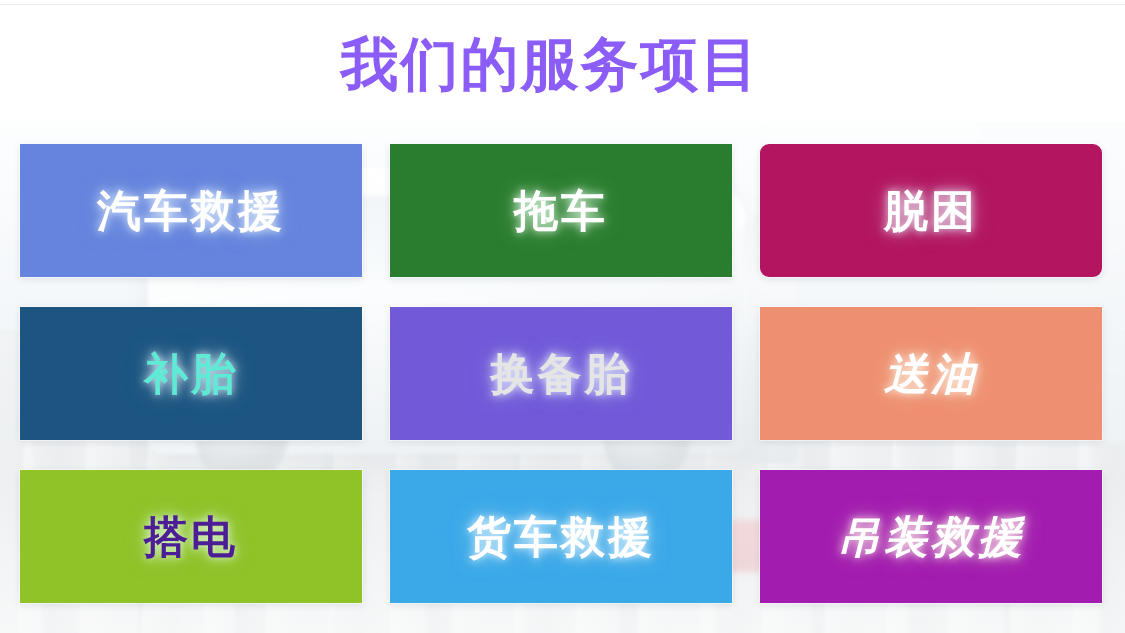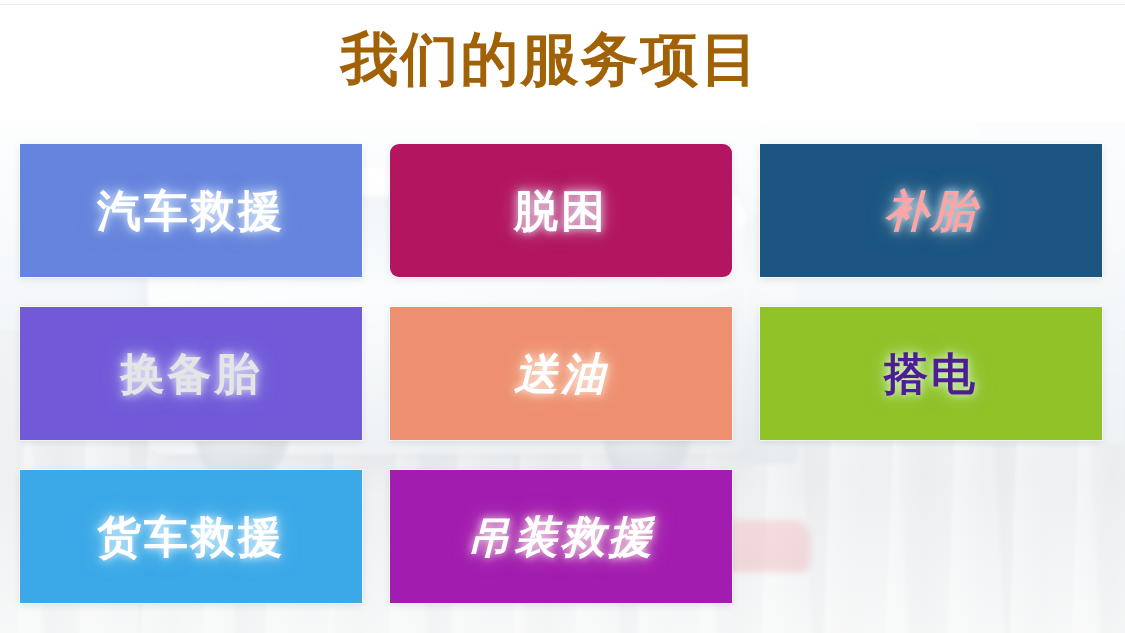--- a/index.html
+++ b/index.html
@@ -258,36 +258,39 @@
     <div class="bg-person-head"></div>
     <div class="bg-person"></div>
     <div class="bg-redcar"></div>
     <div class="bg-rightpanel"></div>
     <div class="bg-wash"></div>
     <div class="bg-topband"></div>
     <div class="bg-hairline"></div>
   </div>
 
   <div class="title-wrap">
-    <h1 class="page-title" style="color: #a16207; font-family: Liberation Mono, monospace;">我们的服务项目</h1>
+    <h1 class="page-title" style="color: #8b5cf6;">我们的服务项目</h1>
   </div>
 
   <div class="grid">
 
     <div class="tile" data-tone="cool" style="background-color: rgb(100, 132, 221);">
       <span class="tile-label" style="color: rgb(255, 255, 255);">汽车救援</span>
     </div>
 
+    <div class="tile" data-tone="mint" style="background-color: rgb(42, 125, 46);">
+      <span class="tile-label" style="color: rgb(255, 255, 255);">拖车</span>
+    </div>
 
     <div class="tile" data-tone="cool" style="background-color: rgb(179, 21, 96); border-radius: 9px;">
       <span class="tile-label" style="color: rgb(255, 255, 255);">脱困</span>
     </div>
 
     <div class="tile" data-tone="cool" style="background-color: rgb(27, 85, 128);">
-      <span class="tile-label" style="color: #fca5a5; font-style: italic;">补胎</span>
+      <span class="tile-label" style="color: #5eead4;">补胎</span>
     </div>
 
     <div class="tile" data-tone="cool" style="background-color: rgb(113, 89, 216);">
       <span class="tile-label" style="color: #e5e5e5;">换备胎</span>
     </div>
 
     <div class="tile" data-tone="warm" style="background-color: rgb(238, 144, 112);">
       <span class="tile-label" style="color: rgb(255, 255, 255);">送油</span>
     </div>
 

